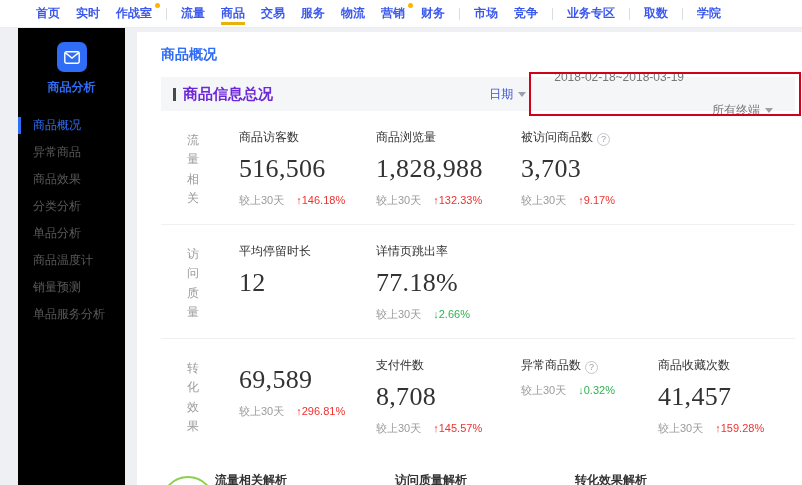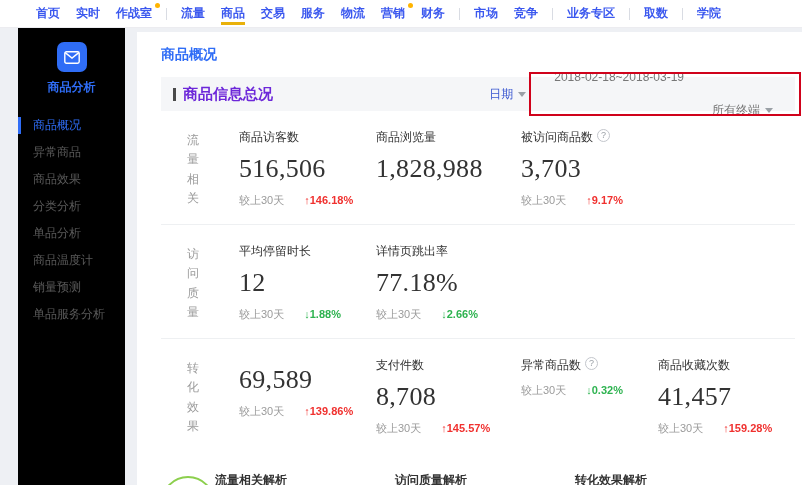--- a/index.html
+++ b/index.html
@@ -42,25 +42,25 @@
   .caret { width:0; height:0; border-left:4px solid transparent; border-right:4px solid transparent; border-top:5px solid #9aa0a6; margin-left:5px; display:inline-block; }
   .annotation-box { position:absolute; right:-6px; top:-5px; width:272px; height:44px; border:2px solid #d0021b; pointer-events:none; }
 
   
   .metric-row { display:flex; padding:18px 0 16px; }
   .metric-row.bordered { border-bottom:1px solid #eef0f2; }
   .row-label { width:54px; flex-shrink:0; display:flex; align-items:flex-end;margin-left:24px; }
   .row-label span { display:inline-block; width:2em; padding-left:2px; font-size:12px; color:#9b9b9b; line-height:1.6; }
   .metric { width:137px; flex-shrink:0; }
   .metric.wide { width:145px; }
-  .metric-title { display:flex; align-items:flex-start; font-size:12px; color:#333; }
+  .metric-title { display:flex; align-items:flex-end; font-size:12px; color:#333; }
   .help { width:13px; height:13px; margin-left:4px; border:1px solid #c3c6cc; border-radius:50%; color:#9aa0a6; font-size:9px; line-height:11px; text-align:center; cursor:pointer; flex-shrink:0; }
   .metric-value { margin-top:8px; font-size:26px; color:#333; letter-spacing:.3px;font-family:Liberation Serif, serif; }
   .metric-compare { margin-top:9px; font-size:11px; color:#9b9b9b; white-space:nowrap; }
-  .delta { margin-left:20px;font-weight:bold; }
+  .delta { margin-left:12px; }
   .delta.up { color:#f0312f; }
   .delta.down { color:#2eb350; }
 
   
   .insights { display:flex; margin-top:20px; }
   .insight-badge { width:54px; height:54px; margin-top:4px; border:2px solid #8ccf4d; border-radius:50%; display:flex; flex-direction:column; align-items:center; justify-content:center; color:#6aa63a; flex-shrink:0; }
   .insight-col { width:180px; flex-shrink:0; }
   .insight-title { font-size:12px; font-weight:bold; color:#333; }
 </style>
 </head>
@@ -166,58 +166,58 @@
                 <span>商品访客数</span>
               </div>
             <div class="metric-value">516,506</div>
             <div class="metric-compare"><span>较上30天</span><span class="delta up">↑146.18%</span></div>
           </div>
           <div class="metric wide">
             <div class="metric-title">
                 <span>商品浏览量</span>
               </div>
             <div class="metric-value">1,828,988</div>
+            <div class="metric-compare"><span>较上30天</span><span class="delta up">↑132.33%</span></div>
           </div>
           <div class="metric">
             <div class="metric-title">
                 <span>被访问商品数</span>
                 <span class="help">?</span>
               </div>
             <div class="metric-value">3,703</div>
             <div class="metric-compare"><span>较上30天</span><span class="delta up">↑9.17%</span></div>
           </div>
         </div>
 
         <div class="metric-row bordered">
           <div class="row-label">
               <span>访问质量</span>
             </div>
           <div class="metric">
             <div class="metric-title">
                 <span>平均停留时长</span>
               </div>
             <div class="metric-value">12</div>
-            <div class="metric-compare"><span>较上30天</span><span class="delta down">↓1.88%</span></div>
           </div>
           <div class="metric wide">
             <div class="metric-title">
                 <span>详情页跳出率</span>
               </div>
             <div class="metric-value">77.18%</div>
             <div class="metric-compare"><span>较上30天</span><span class="delta down">↓2.66%</span></div>
           </div>
         </div>
 
         <div class="metric-row">
           <div class="row-label">
               <span>转化效果</span>
             </div>
           <div class="metric">
             <div class="metric-value">69,589</div>
-            <div class="metric-compare"><span>较上30天</span><span class="delta up">↑139.86%</span></div>
+            <div class="metric-compare"><span>较上30天</span><span class="delta up">↑296.81%</span></div>
           </div>
           <div class="metric wide">
             <div class="metric-title">
                 <span>支付件数</span>
               </div>
             <div class="metric-value">8,708</div>
             <div class="metric-compare"><span>较上30天</span><span class="delta up">↑145.57%</span></div>
           </div>
           <div class="metric">
             <div class="metric-title">

